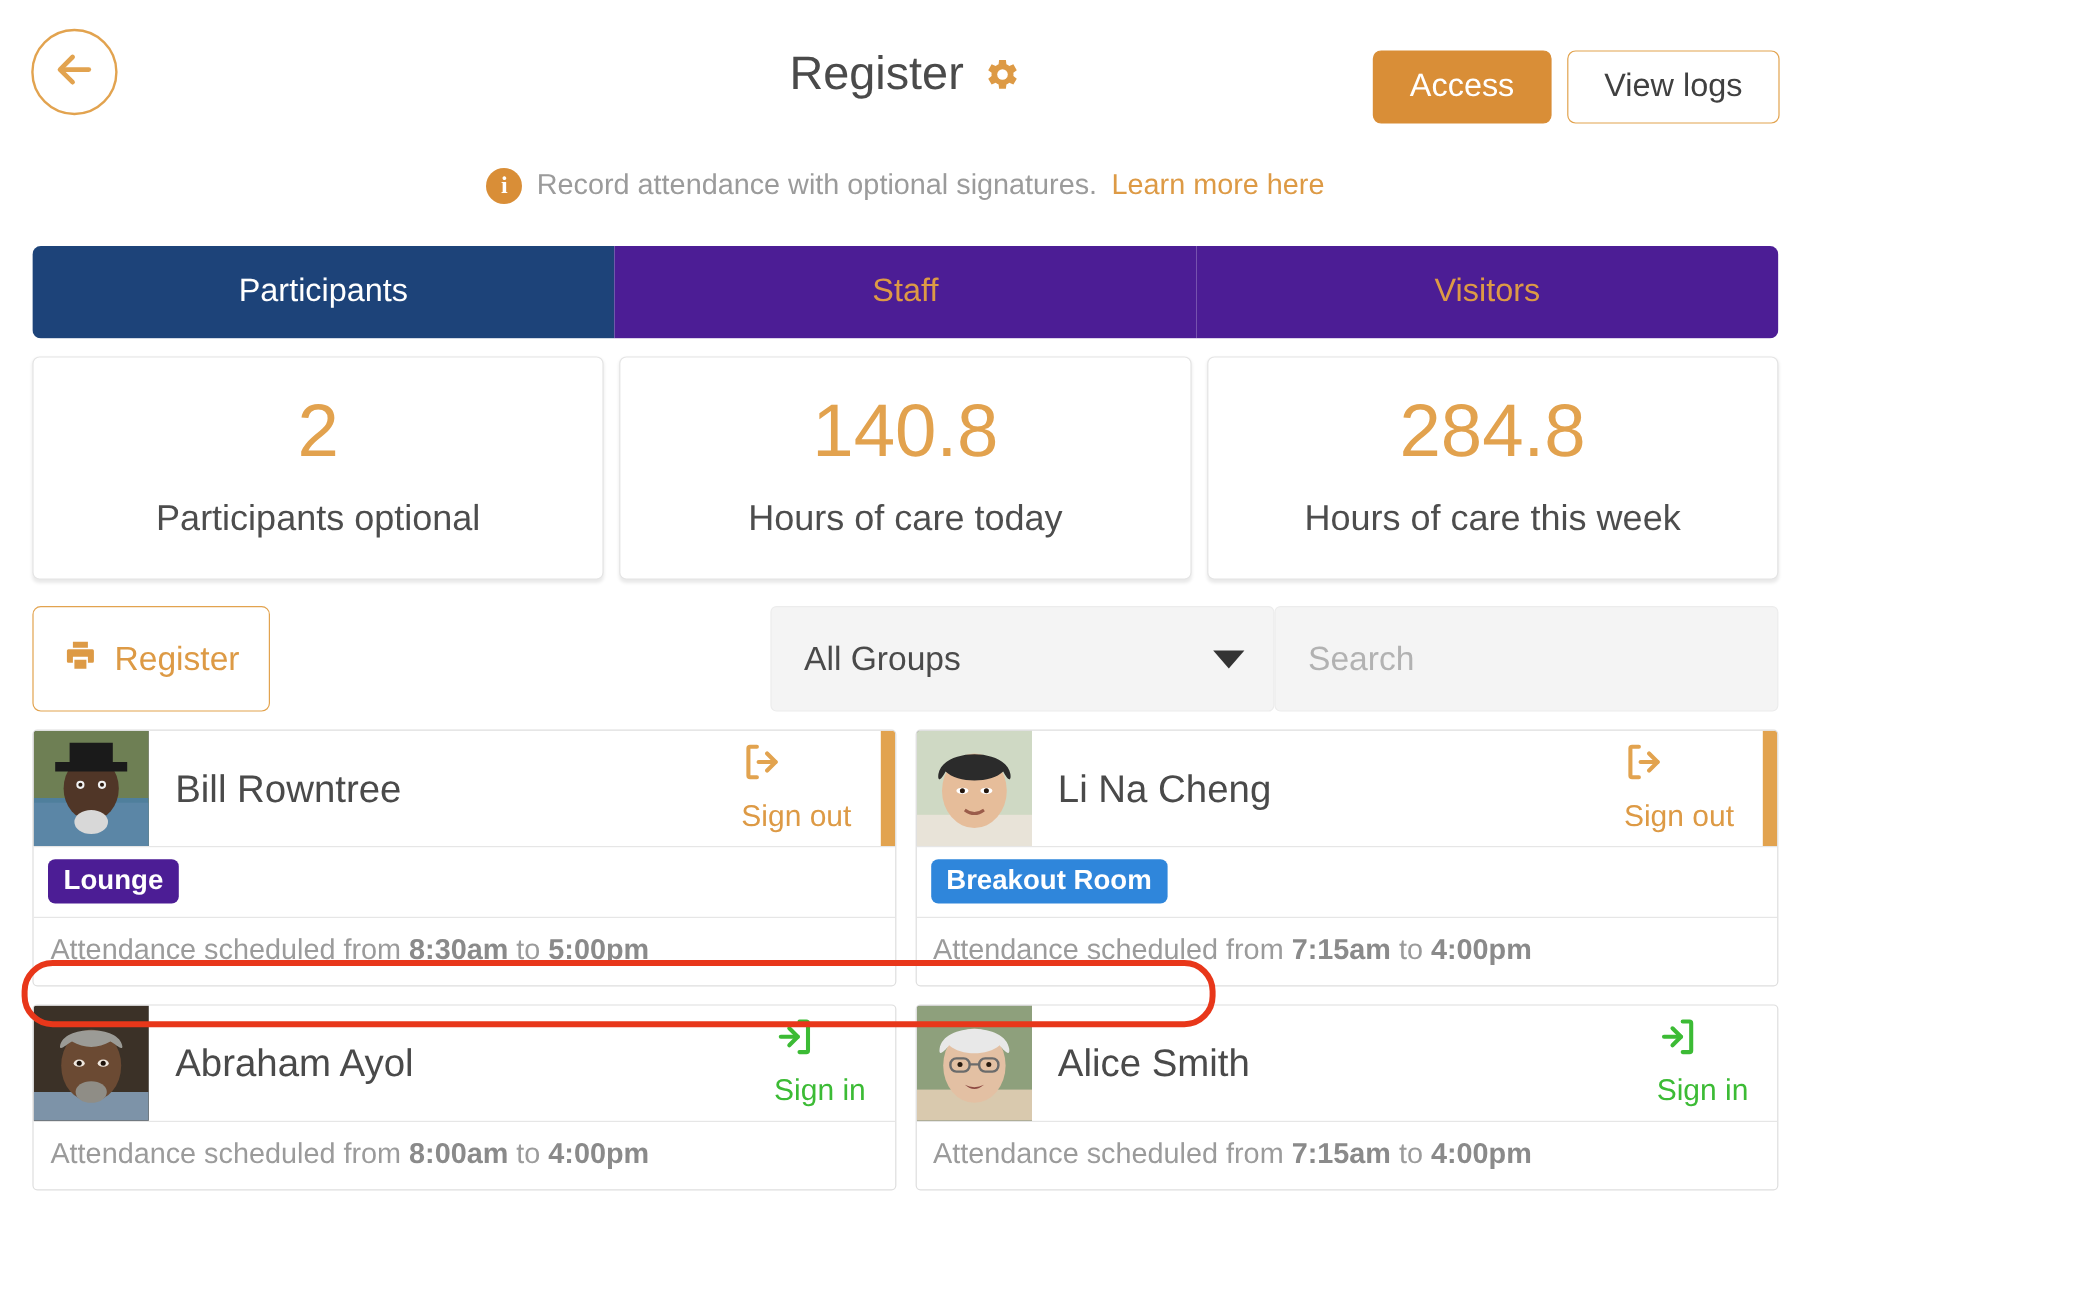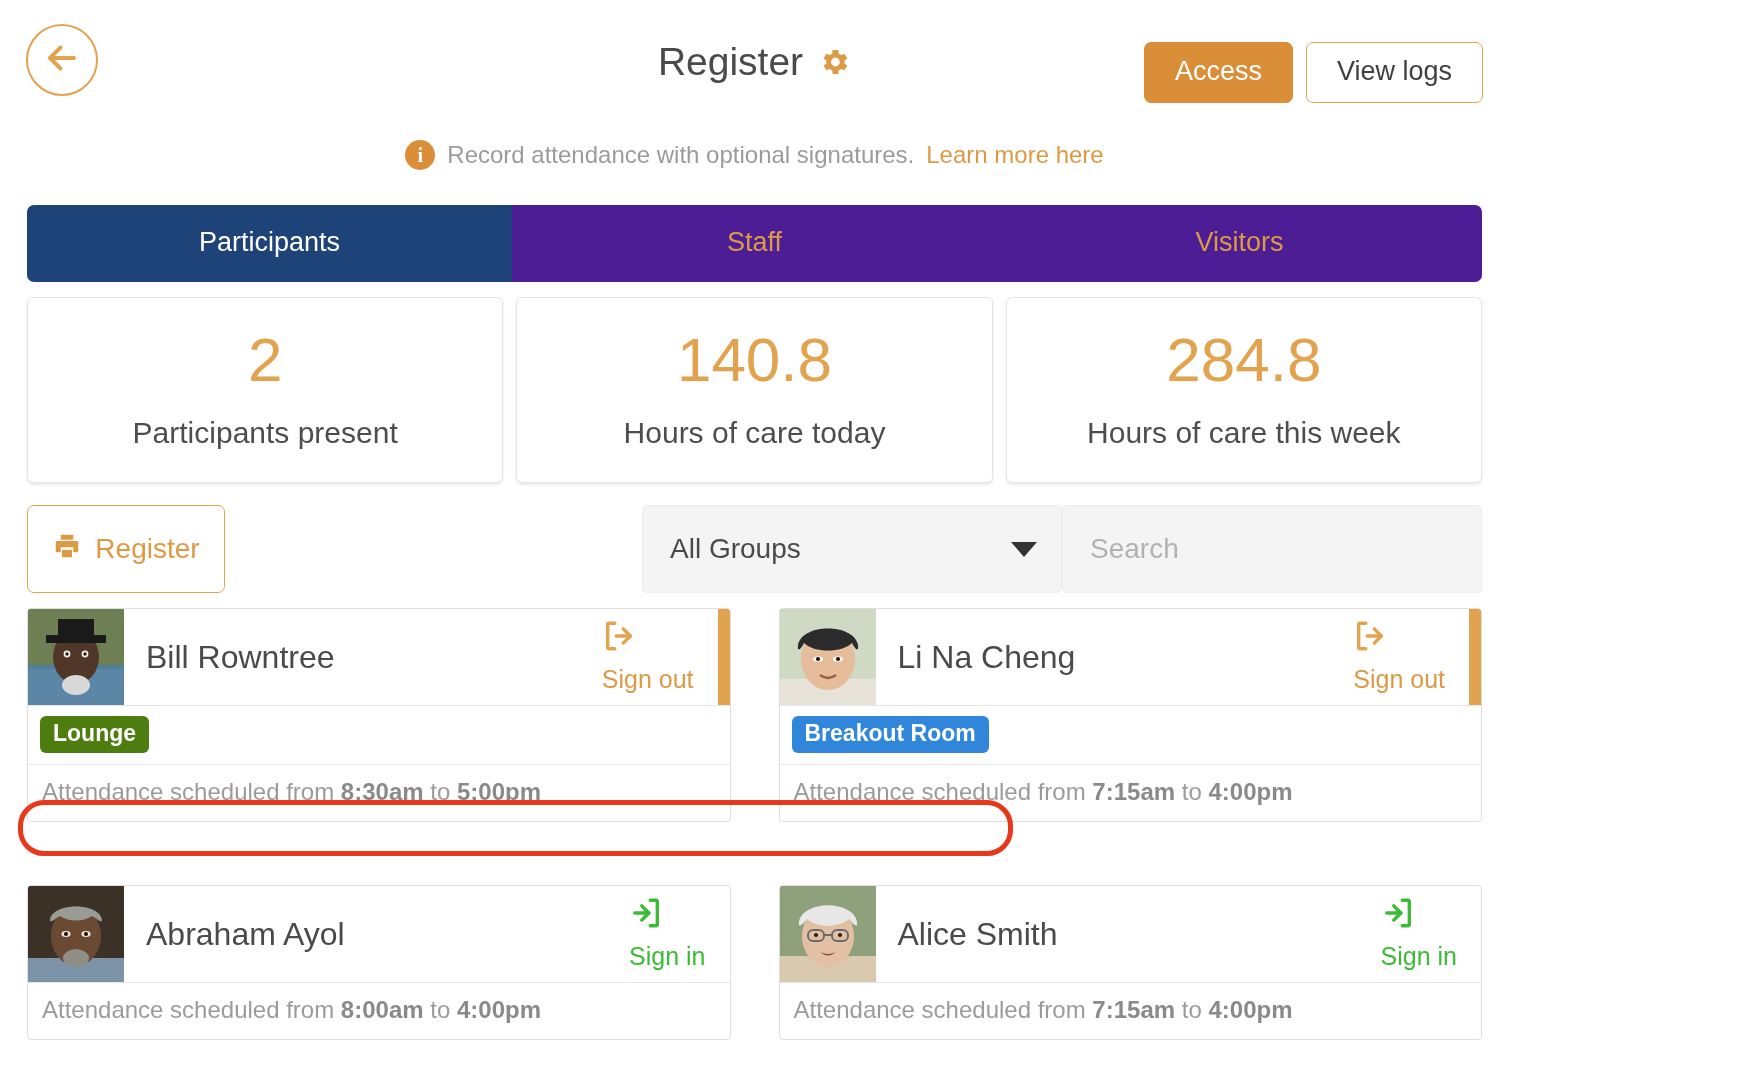--- a/index.html
+++ b/index.html
@@ -128,21 +128,20 @@
     font-size: 28px; color: #b2b2b2; cursor: text;
   }
 
   
   .people-grid {
     margin: 15px 27px 0 27px;
     display: grid;
     grid-template-columns: 1fr 1fr;
     column-gap: 16px;
     row-gap: 0;
-    gap: 48px;
   }
   .person-card {
     border: 1px solid #dedede;
     border-radius: 4px;
     background: #fff;
     overflow: hidden;
     margin-bottom: 15px;
   }
   .person-top {
     display: flex; align-items: stretch;
@@ -248,21 +247,21 @@
 
   <div class="tabs">
     <div class="tab active">Participants</div>
     <div class="tab">Staff</div>
     <div class="tab">Visitors</div>
   </div>
 
   <div class="stats">
     <div class="stat-card">
       <div class="stat-value">2</div>
-      <div class="stat-label">Participants present</div>
+      <div class="stat-label">Participants optional</div>
     </div>
     <div class="stat-card">
       <div class="stat-value">140.8</div>
       <div class="stat-label">Hours of care today</div>
     </div>
     <div class="stat-card">
       <div class="stat-value">284.8</div>
       <div class="stat-label">Hours of care this week</div>
     </div>
   </div>
@@ -313,21 +312,21 @@
               <path d="M9 3H5a1 1 0 0 0-1 1v16a1 1 0 0 0 1 1h4"></path>
               <polyline points="15,7 20,12 15,17"></polyline>
               <line x1="10" y1="12" x2="20" y2="12"></line>
             </svg>
           </span>
           <span>Sign out</span>
         </div>
         <div class="status-bar"></div>
       </div>
       <div class="badge-row">
-        <span class="badge" style="background:#4d7c0f">Lounge</span>
+        <span class="badge" style="background:#4c1d95">Lounge</span>
       </div>
       <div class="sched-row">
         <span>Attendance scheduled from</span>
         <b>8:30am</b>
         <span>to</span>
         <b>5:00pm</b>
       </div>
     </div>
 
     <div class="person-card">

